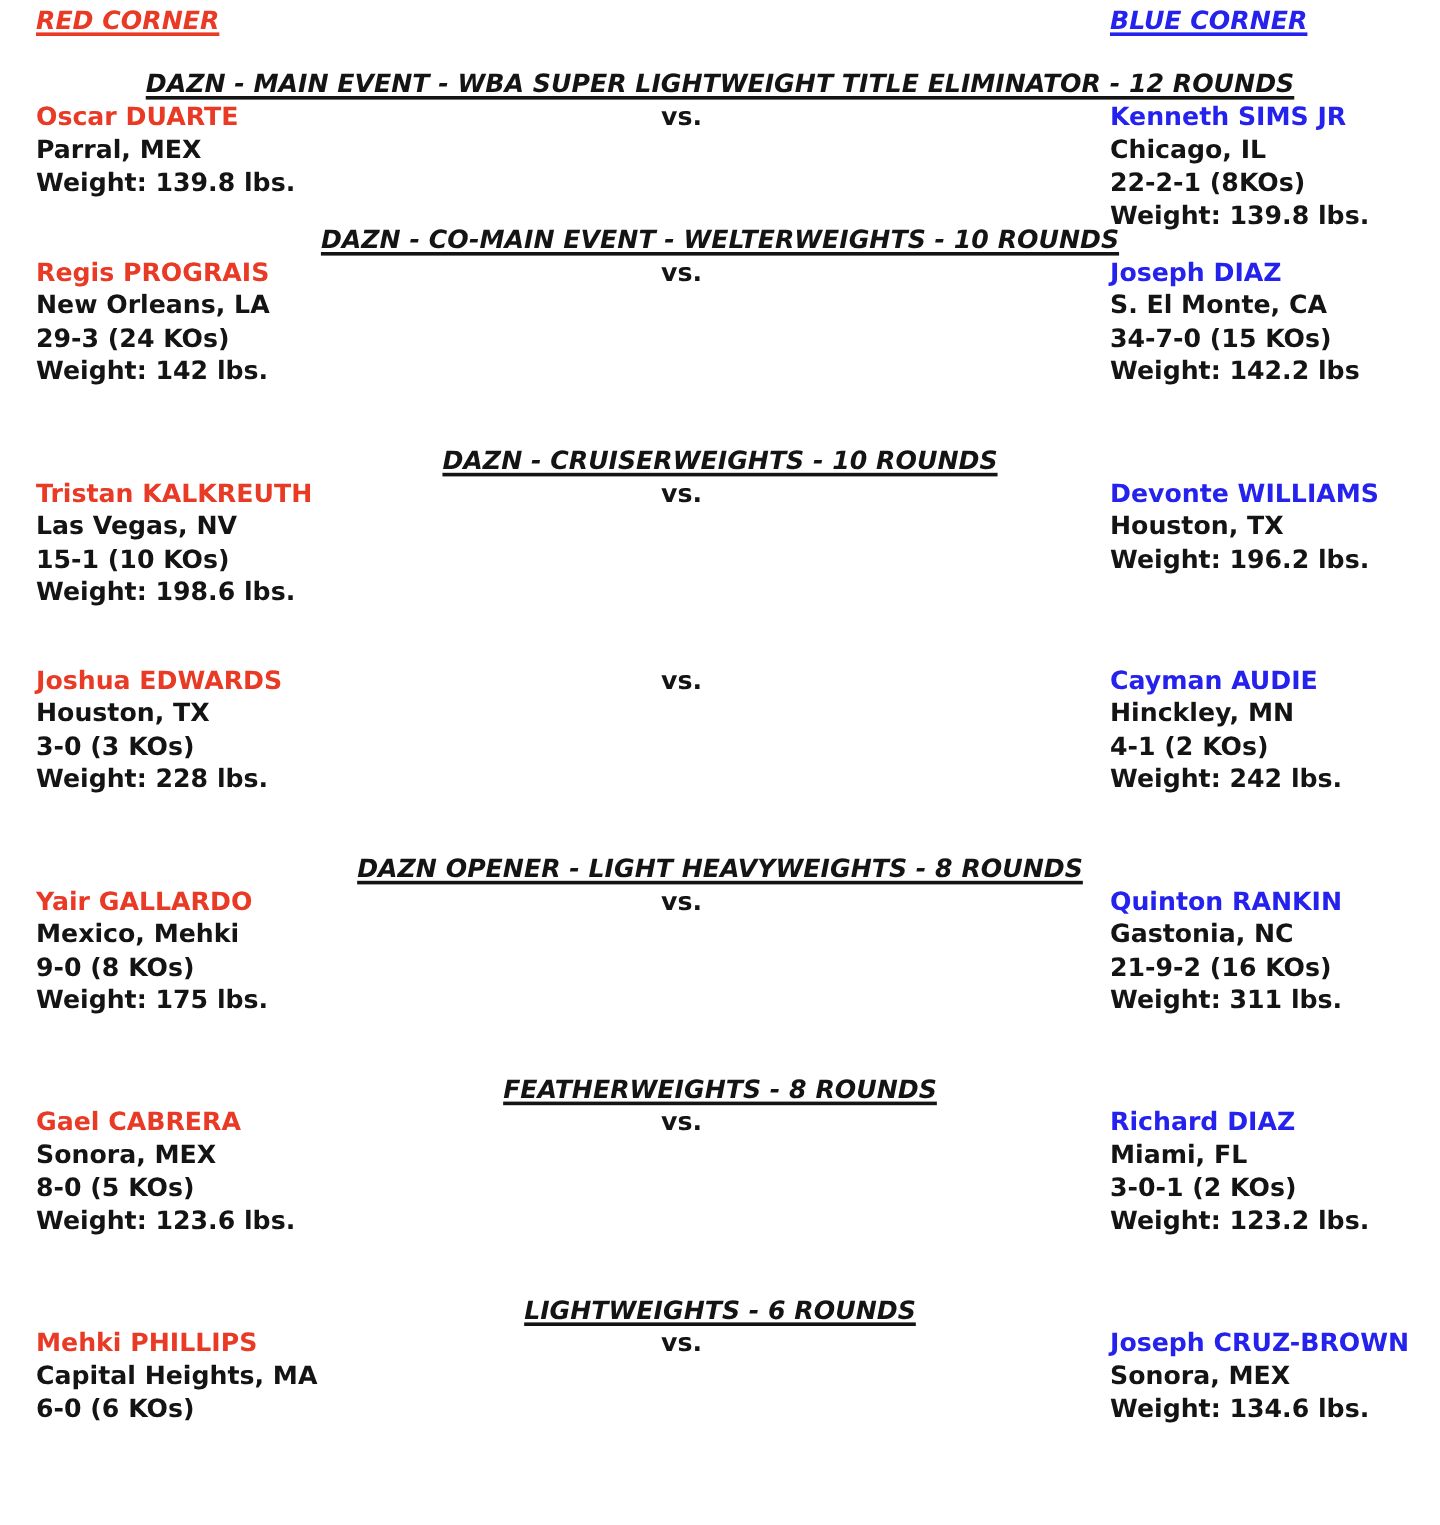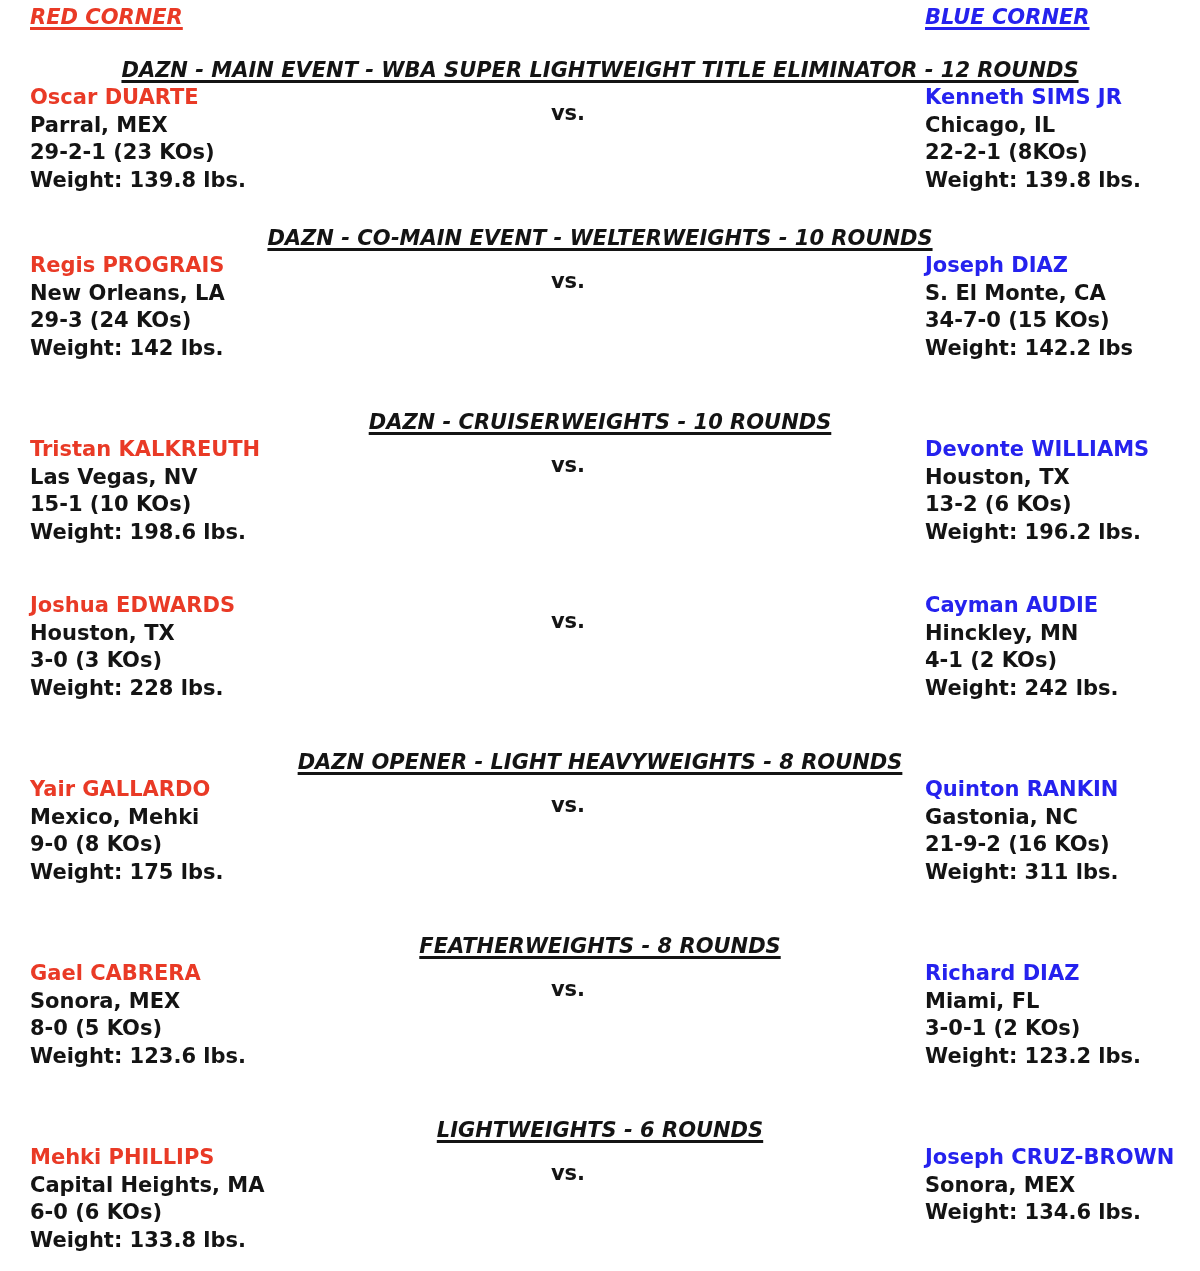--- a/index.html
+++ b/index.html
@@ -36,62 +36,61 @@
     text-underline-offset: 3px;
     white-space: nowrap;
     text-align: center;
   }
   .corner-label.red-text { margin-left: 30px; display: inline-block; }
   .corner-label.blue-text { position: absolute; left: 925px; top: 5px; }
   .red-text  { color: var(--red); }
   .blue-text { color: var(--blue); }
   
   .bout { margin-bottom: 46px; }
-  .bout:first-child { margin-bottom: 30px; }
+  .bout:first-child { margin-bottom: 19px; }
   .bout:last-child  { margin-bottom: 0; }
   .bout-title {
     margin: 0;
     font-size: 21px;
     font-weight: 700;
     font-style: italic;
     text-align: center;
     text-decoration: underline;
     text-decoration-thickness: 2.5px;
     text-underline-offset: 3px;
     line-height: 28px;
     white-space: nowrap;
   }
   .bout-row { position: relative; }
   .fighter { line-height: 27.5px; white-space: nowrap; }
   .fighter.red  { margin-left: 30px; }
   .fighter.blue { position: absolute; left: 925px; top: 0; }
   .vs {
     position: absolute;
     left: 568px;
-    top: 16px;
+    top: 0;
     transform: translateX(-50%);
     line-height: 27.5px;
   }
 </style>
 </head>
 <body>
 
 <div class="corners">
   <span class="corner-label red-text">RED CORNER</span>
   <span class="corner-label blue-text">BLUE CORNER</span>
 </div>
 
 <div id="bouts">
   <section class="bout">
     <h2 class="bout-title">DAZN - MAIN EVENT - WBA SUPER LIGHTWEIGHT TITLE ELIMINATOR - 12 ROUNDS</h2>
     <div class="bout-row">
       <div class="fighter red">
         <div class="red-text">Oscar DUARTE</div>
         <div>Parral, MEX</div>
-        <div>29-2-1 (23 KOs)</div>
         <div>Weight: 139.8 lbs.</div>
       </div>
       <div class="vs">vs.</div>
       <div class="fighter blue">
         <div class="blue-text">Kenneth SIMS JR</div>
         <div>Chicago, IL</div>
         <div>22-2-1 (8KOs)</div>
         <div>Weight: 139.8 lbs.</div>
       </div>
     </div>
@@ -122,21 +121,20 @@
       <div class="fighter red">
         <div class="red-text">Tristan KALKREUTH</div>
         <div>Las Vegas, NV</div>
         <div>15-1 (10 KOs)</div>
         <div>Weight: 198.6 lbs.</div>
       </div>
       <div class="vs">vs.</div>
       <div class="fighter blue">
         <div class="blue-text">Devonte WILLIAMS</div>
         <div>Houston, TX</div>
-        <div>13-2 (6 KOs)</div>
         <div>Weight: 196.2 lbs.</div>
       </div>
     </div>
   </section>
 
   <section class="bout">
     <div class="bout-row">
       <div class="fighter red">
         <div class="red-text">Joshua EDWARDS</div>
         <div>Houston, TX</div>
@@ -191,21 +189,20 @@
     </div>
   </section>
 
   <section class="bout">
     <h2 class="bout-title">LIGHTWEIGHTS - 6 ROUNDS</h2>
     <div class="bout-row">
       <div class="fighter red">
         <div class="red-text">Mehki PHILLIPS</div>
         <div>Capital Heights, MA</div>
         <div>6-0 (6 KOs)</div>
-        <div>Weight: 133.8 lbs.</div>
       </div>
       <div class="vs">vs.</div>
       <div class="fighter blue">
         <div class="blue-text">Joseph CRUZ-BROWN</div>
         <div>Sonora, MEX</div>
         <div>Weight: 134.6 lbs.</div>
       </div>
     </div>
   </section>
 </div>

